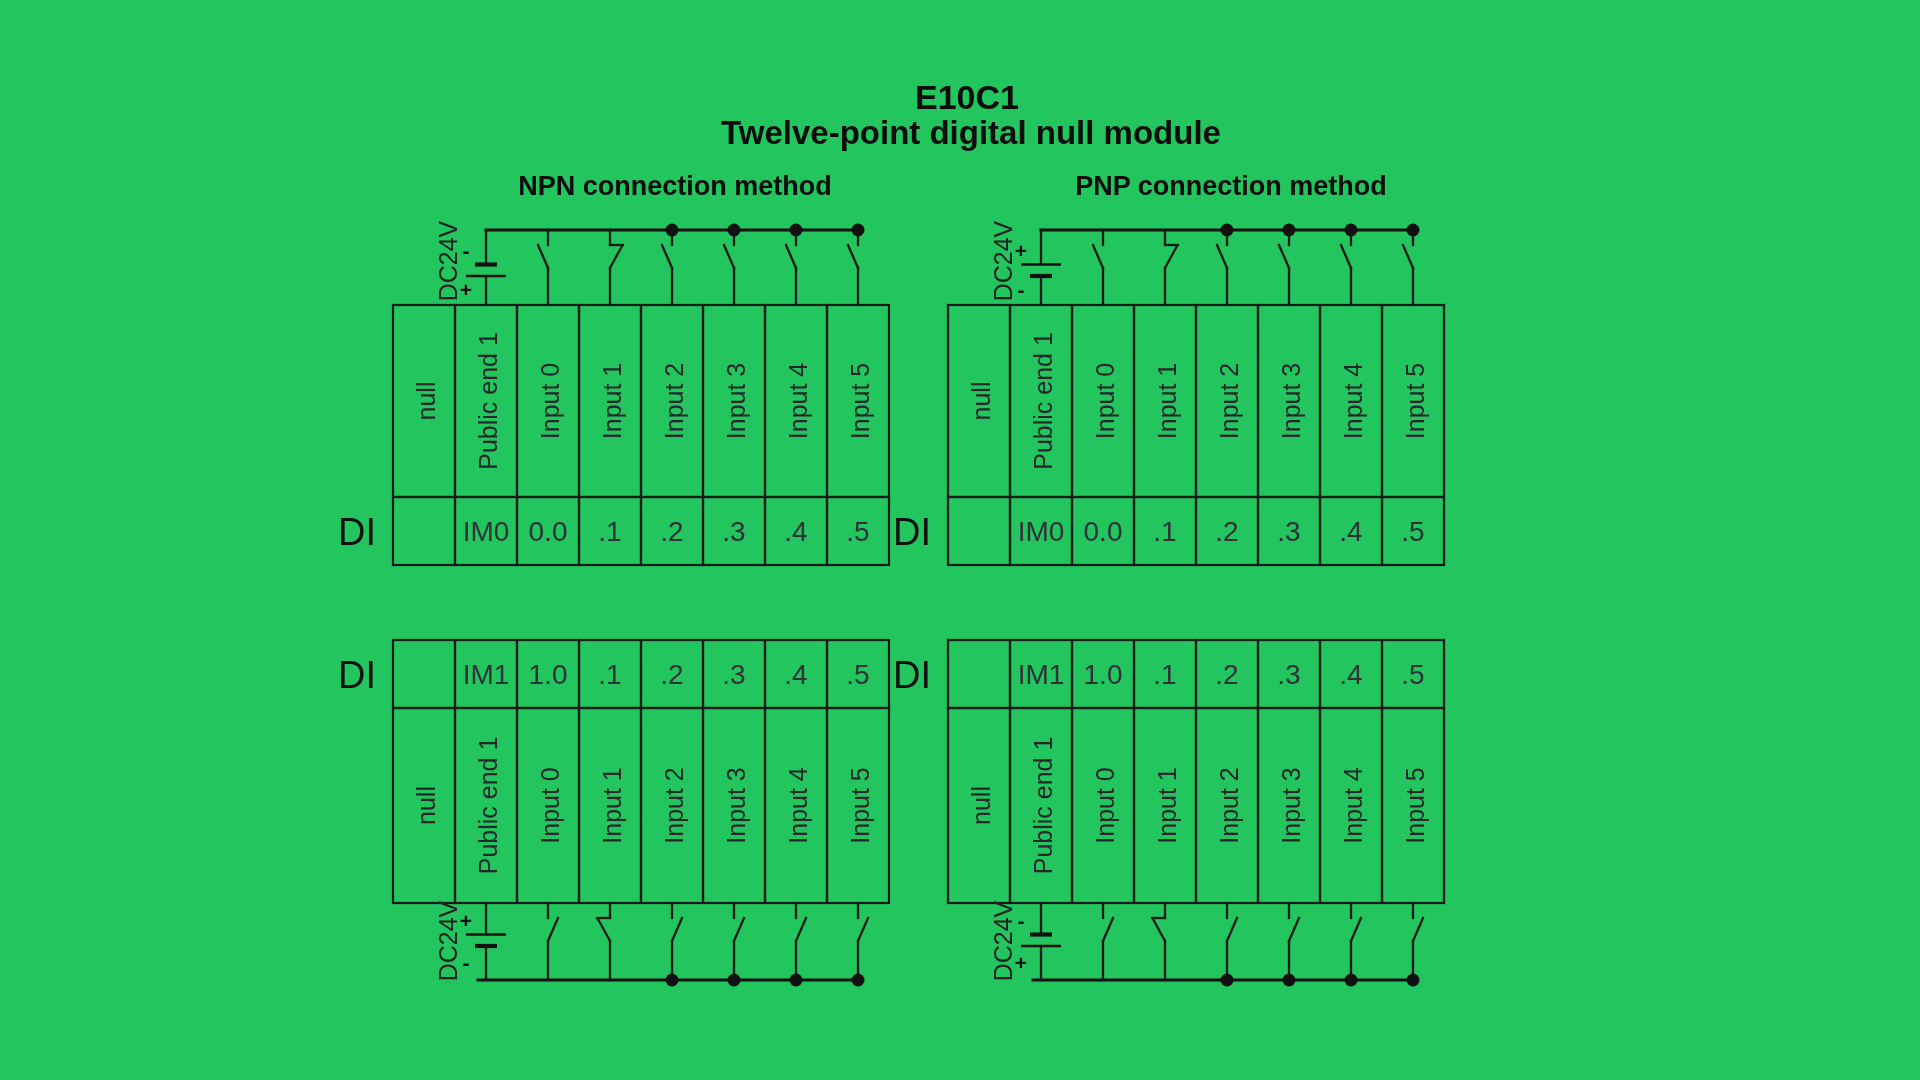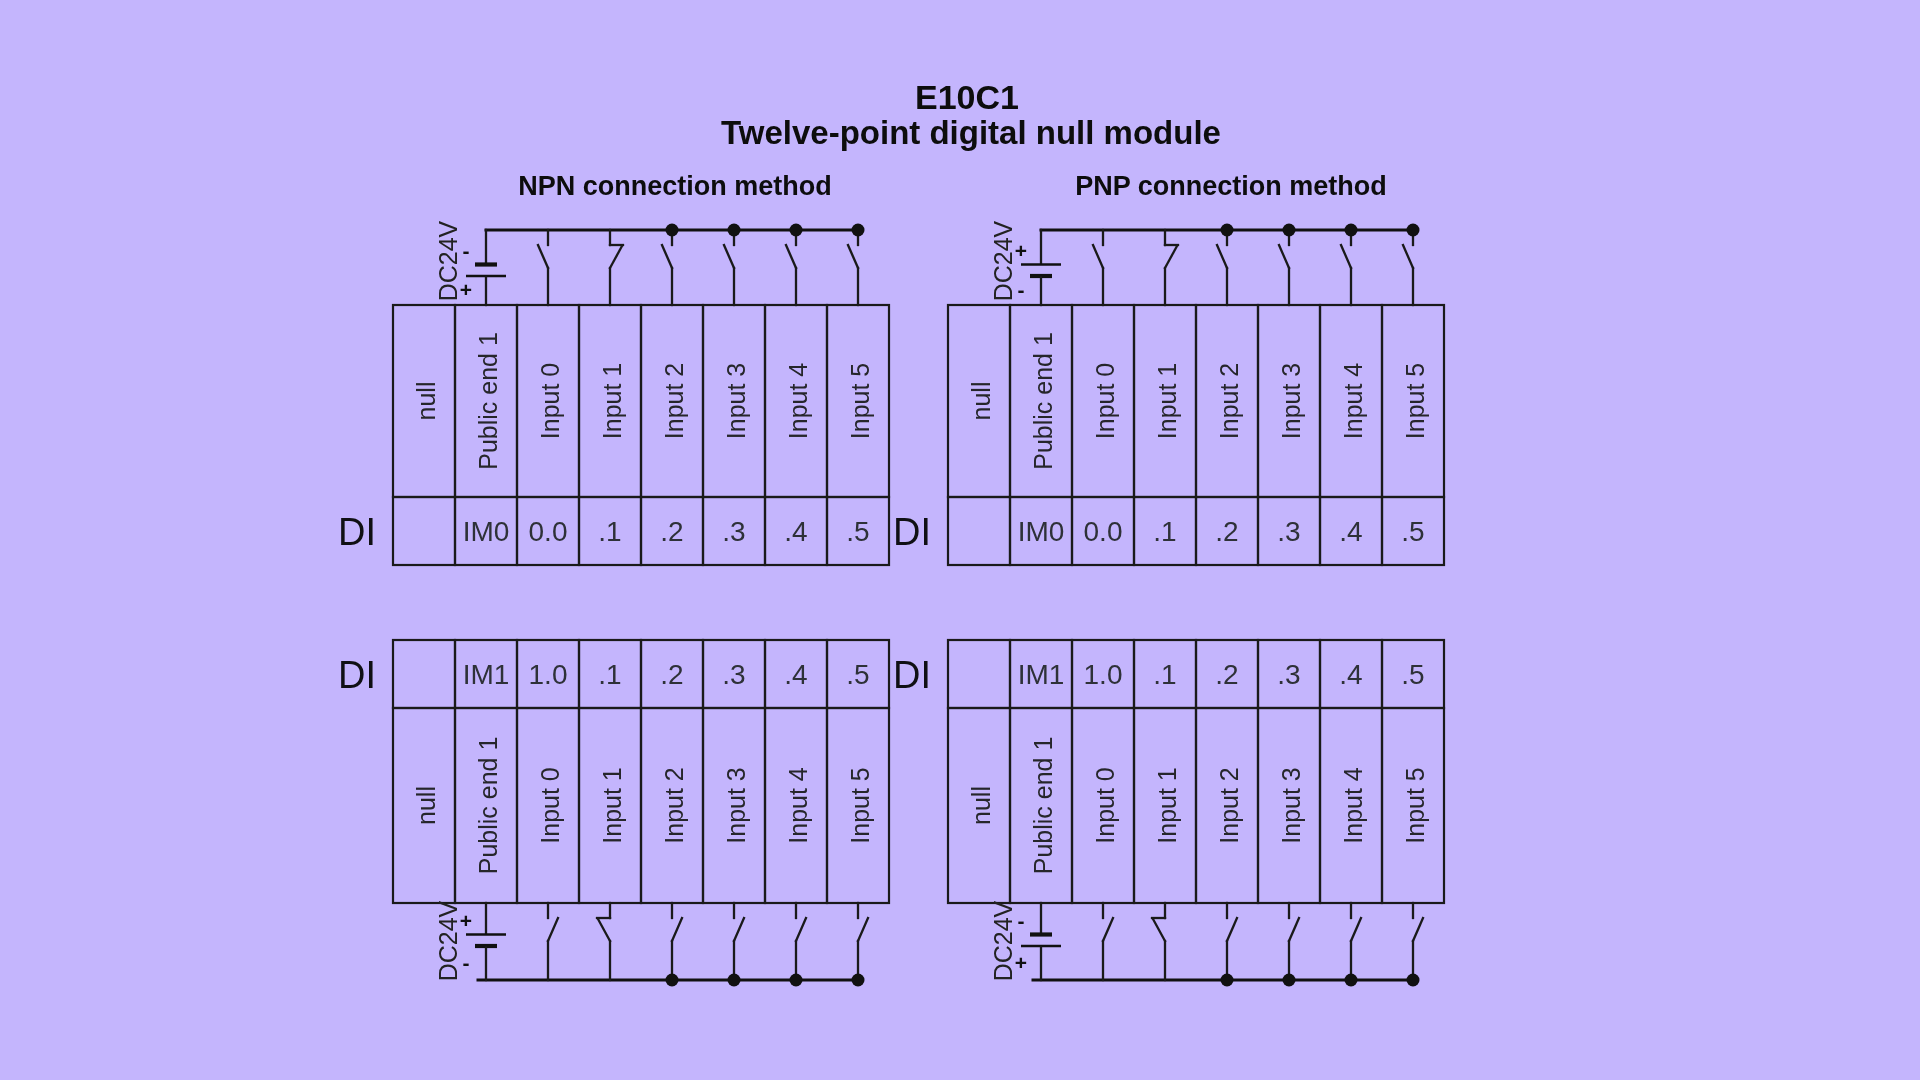--- a/index.html
+++ b/index.html
@@ -1,17 +1,17 @@
 <!DOCTYPE html>
 <html><head>
 <meta charset="utf-8">
 <style>
   html,body { margin:0; padding:0; background:#ffffff; }
   #canvas {
-    position:relative; width:1920px; height:1080px; background:#c4b5fd;
+    position:relative; width:1920px; height:1080px; background:#22c55e;
     font-family:"Liberation Sans", sans-serif; overflow:hidden;
   }
   .page-title, .page-subtitle, .section-label {
     position:absolute; transform:translateX(-50%); white-space:nowrap;
     color:#0d0d0d; font-weight:bold;
   }
   .page-title    { left:967px; top:78px;  font-size:34px; }
   .page-subtitle { left:971px; top:114px; font-size:33px; }
   .section-label { top:171px; font-size:27px; }
   #npn-label { left:675px; }

